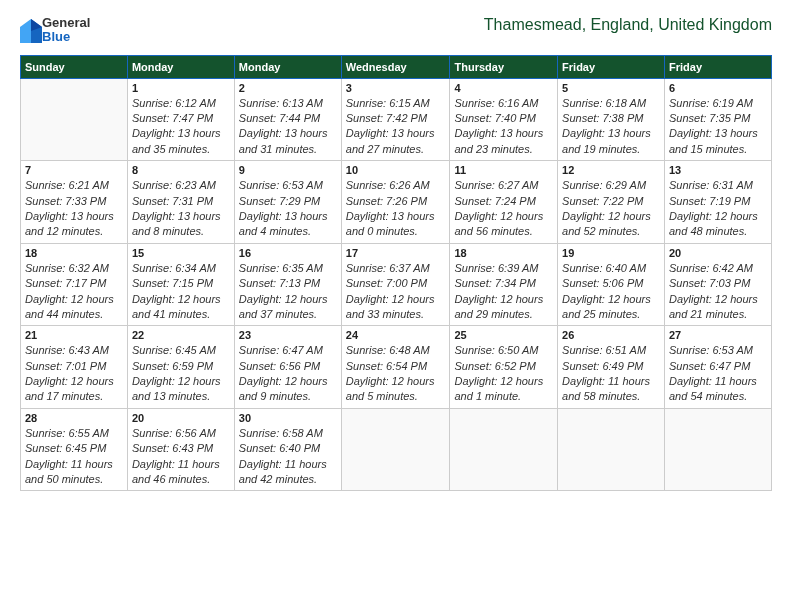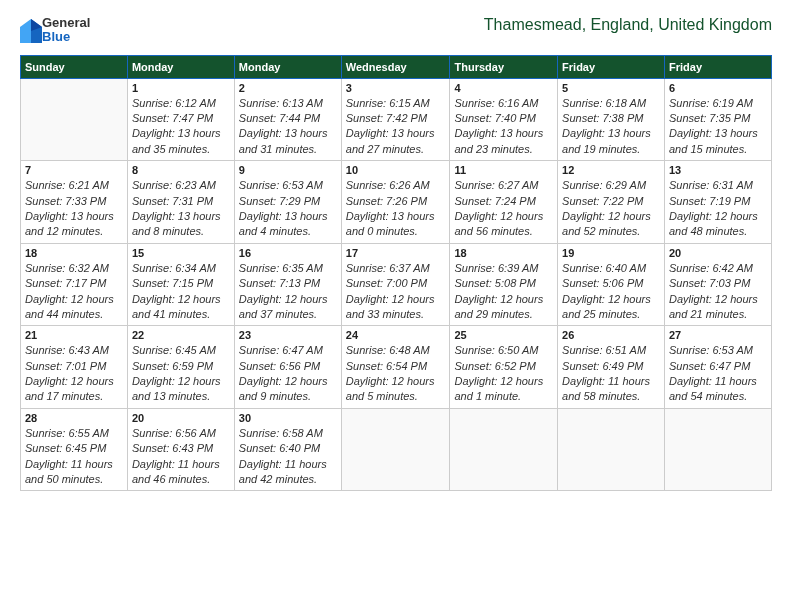--- a/index.html
+++ b/index.html
@@ -238,21 +238,21 @@
           <td>
             <span class="day-num">17</span>
             <div class="day-info">Sunrise: 6:37 AM
 Sunset: 7:00 PM
 Daylight: 12 hours
 and 33 minutes.</div>
           </td>
           <td>
             <span class="day-num">18</span>
             <div class="day-info">Sunrise: 6:39 AM
-Sunset: 5:08 PM
+Sunset: 7:34 PM
 Daylight: 12 hours
 and 29 minutes.</div>
           </td>
           <td>
             <span class="day-num">19</span>
             <div class="day-info">Sunrise: 6:40 AM
 Sunset: 5:06 PM
 Daylight: 12 hours
 and 25 minutes.</div>
           </td>

